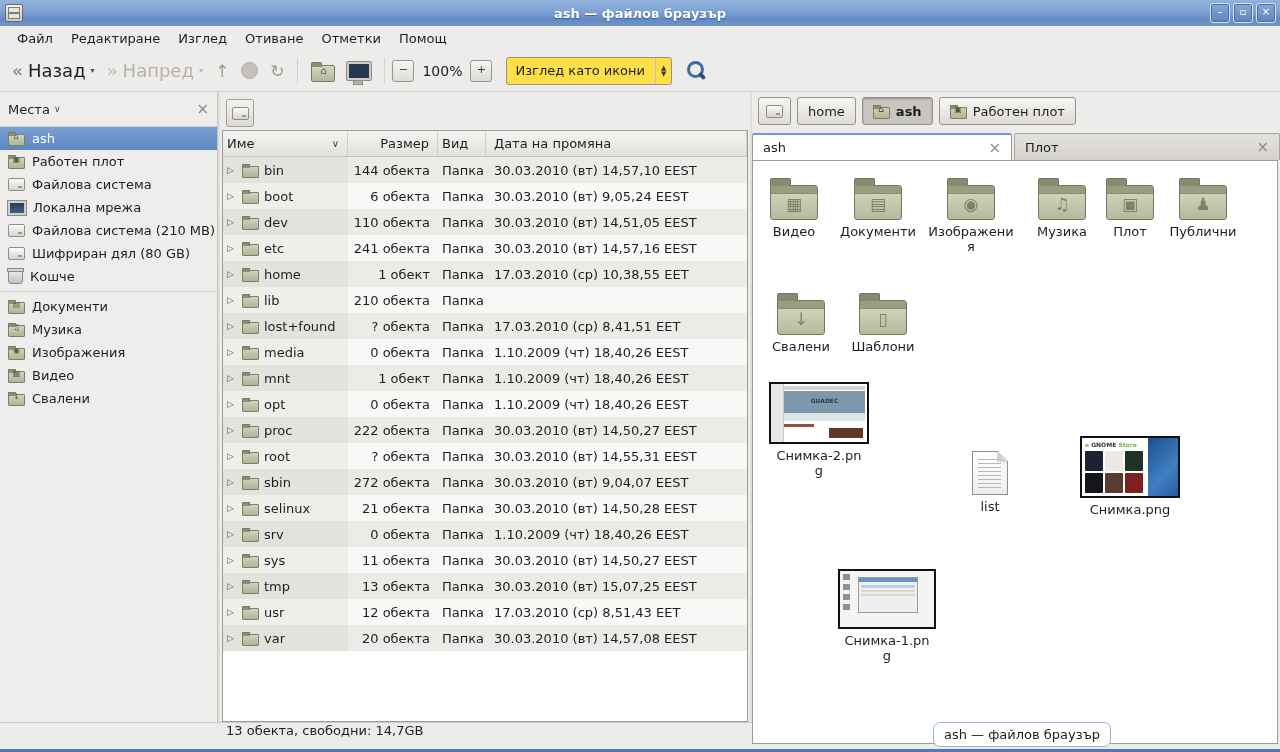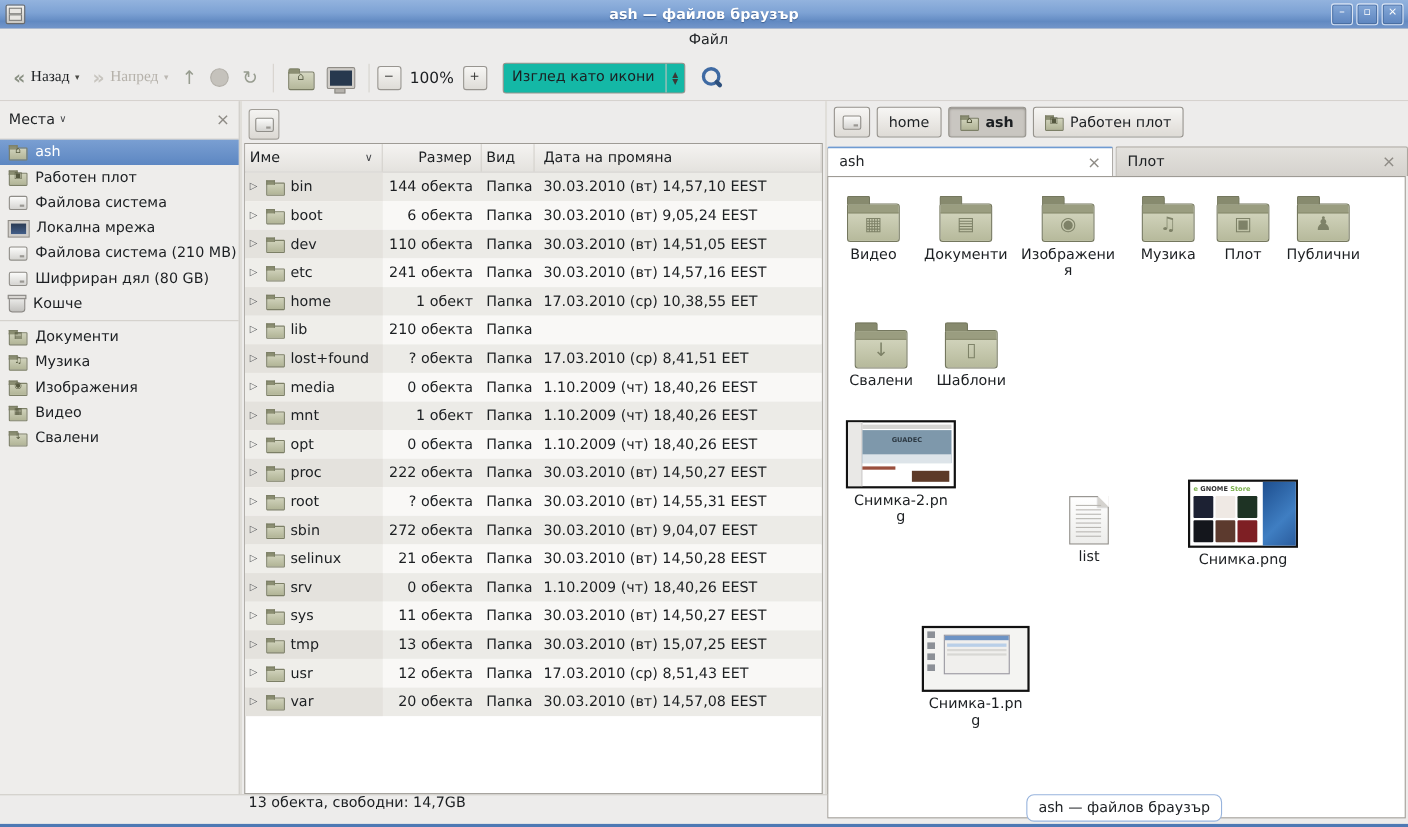--- a/index.html
+++ b/index.html
@@ -18,48 +18,48 @@
     background:#e8e6e2;border:1px solid #7d7d7b;}
   #titlebar .win-icon::before{top:2px}#titlebar .win-icon::after{top:8px}
   #title-text{position:absolute;left:0;right:0;text-align:center;color:#fff;font-weight:bold;
     text-shadow:0 1px 1px #3d5f92;font-size:13px;}
   #win-controls{position:absolute;right:4px;top:3px;display:flex;gap:3px;}
   .win-btn{width:18px;height:18px;border-radius:3px;border:1px solid #d7e2f2;
     background:linear-gradient(#86a9d8,#5d85bf);color:#fff;font-size:10px;line-height:16px;
     text-align:center;box-shadow:inset 0 0 0 1px #4a6fa3;}
   
   #menubar{position:absolute;left:0;top:26px;width:1280px;height:24px;background:#edeceb;
-    display:flex;align-items:center;padding-left:8px;box-sizing:border-box;flex-direction:column;}
+    display:flex;align-items:center;padding-left:8px;box-sizing:border-box;}
   .menu-item{padding:3px 9px;color:#1c1f22;}
   
   #toolbar{position:absolute;left:0;top:50px;width:1280px;height:42px;background:#edeceb;
     border-bottom:1px solid #d3d0cb;display:flex;align-items:center;padding-left:6px;box-sizing:border-box;}
   .tb-btn{display:flex;align-items:center;gap:5px;padding:5px 6px;border-radius:4px;}
-  .tb-label{font-size:14px;font-family:Liberation Serif, serif;}
+  .tb-label{font-size:18px;}
   .tb-label.disabled{color:#b5b1aa;}
   .chev{font-size:17px;font-weight:bold;color:#8b9184;line-height:14px;}
   .chev.disabled{color:#c8c5bf;}
   .dd-arrow{font-size:8px;color:#4a4a46;}
   .dd-arrow.disabled{color:#bcb8b2;}
   .tb-sep{width:1px;height:26px;background:#d6d3ce;margin:0 7px;}
   .tb-icon{font-size:17px;color:#989d90;line-height:18px;}
   .stop-circle{width:15px;height:15px;border-radius:50%;background:#c5c2bc;border:1px solid #b2afa8;}
   .mini-folder-lg{width:22px;height:15px;background:linear-gradient(#d5d7c1,#b4b79a);border:1px solid #787b62;
     border-radius:1px 2px 2px 2px;position:relative;margin-top:5px;}
   .mini-folder-lg::before{content:'';position:absolute;top:-4px;left:-1px;width:9px;height:4px;
     background:#8b8e72;border:1px solid #787b62;border-bottom:none;border-radius:2px 2px 0 0;}
   .mini-folder-lg .emb{position:absolute;left:0;right:0;top:-1px;text-align:center;font-size:10px;color:#5f634c;}
   .computer-icon{width:20px;height:14px;background:#27384e;border:2px solid #cfccc7;outline:1px solid #8e8b85;
     border-radius:1px;position:relative;}
   .computer-icon::after{content:'';position:absolute;left:4px;bottom:-7px;width:8px;height:3px;background:#b5b2ac;
     border:1px solid #8e8b85;}
   .zoom-btn{width:20px;height:20px;border:1px solid #989590;border-radius:3px;background:linear-gradient(#f7f6f4,#deDCD7);
     font-size:11px;line-height:18px;text-align:center;color:#3a3a38;}
   #zoom-level{margin:0 8px;font-size:14px;}
-  #view-combo{margin-left:14px;height:26px;border:1px solid #96938d;border-radius:3px;background:#14b8a6;
+  #view-combo{margin-left:14px;height:26px;border:1px solid #96938d;border-radius:3px;background:#fde047;
     display:flex;align-items:center;padding-left:8px;}
   #view-combo .combo-text{padding-right:10px;}
   #view-combo .combo-spin{border-left:1px solid #c4c1bb;height:100%;display:flex;flex-direction:column;
     justify-content:center;padding:0 5px;color:#3a3a38;}
   #view-combo .combo-spin span{font-size:7px;line-height:6px;text-align:center;}
   #search-btn{margin-left:14px;width:22px;height:22px;position:relative;}
   #search-btn::before{content:'';position:absolute;width:11px;height:11px;border:3px solid #3f6aa3;border-radius:50%;left:1px;top:1px;}
   #search-btn::after{content:'';position:absolute;width:4px;height:8px;background:#2d4f7c;transform:rotate(-45deg);
     left:14px;top:12px;border-radius:2px;}
   

